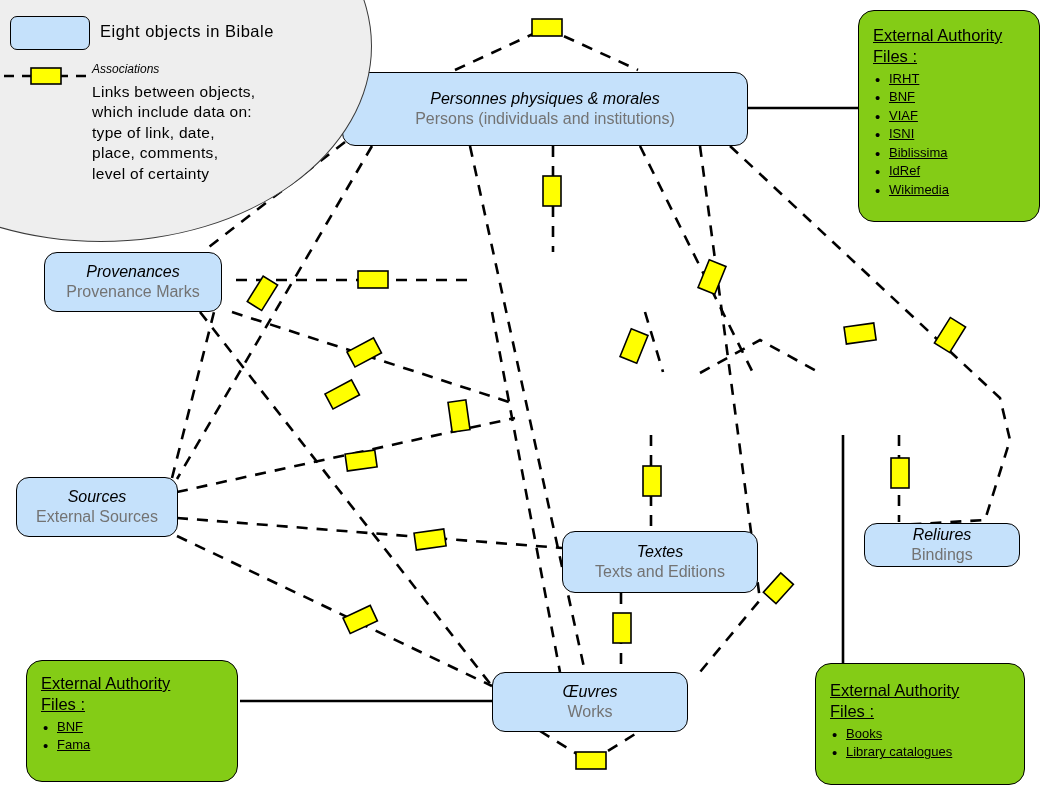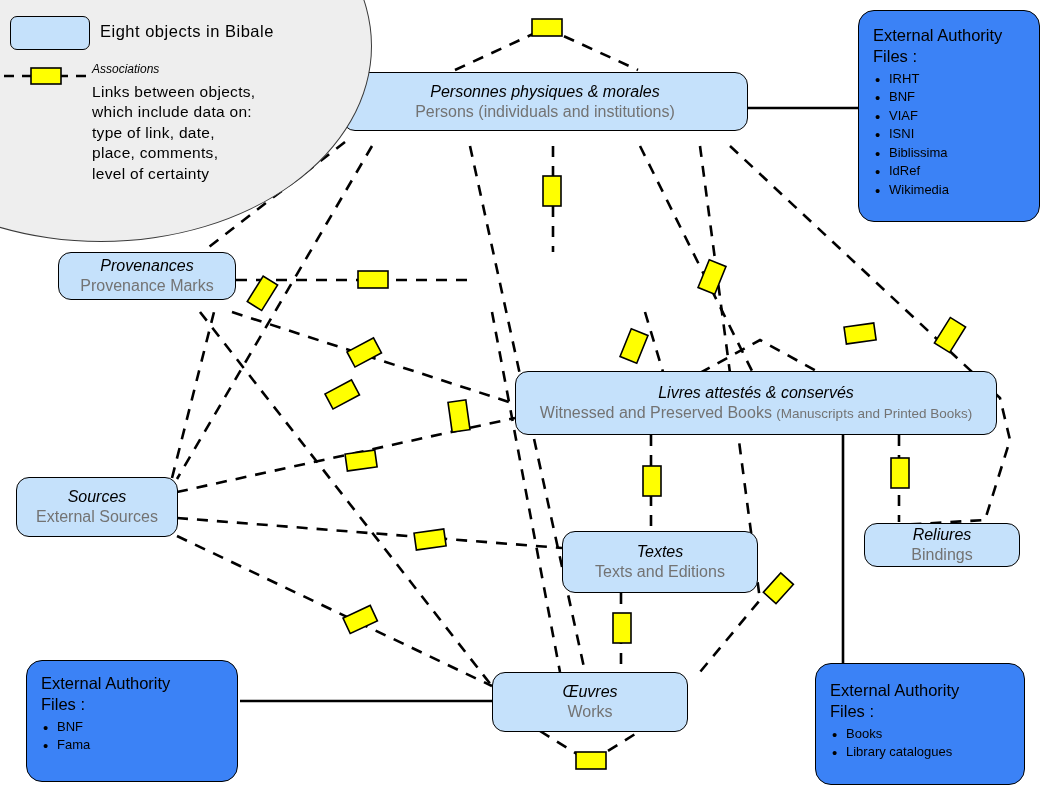--- a/index.html
+++ b/index.html
@@ -4,22 +4,22 @@
 <style>
   html,body{margin:0;padding:0;background:#ffffff;}
   body{font-family:"Liberation Sans", sans-serif;}
   #stage{position:relative;width:1057px;height:792px;overflow:hidden;background:#fff;}
   #wires{position:absolute;left:0;top:0;width:1057px;height:792px;}
 
   .node{position:absolute;box-sizing:border-box;border:1.6px solid #000;
         border-radius:13px;display:flex;flex-direction:column;align-items:center;
         justify-content:center;text-align:center;line-height:1.22;}
   .node.blue{background:#c5e1fb;}
-  .node.green{background:#3b82f6;align-items:flex-start;justify-content:flex-start;
-              text-align:left;border-radius:16px;}
+  .node.green{background:#84cc16;align-items:flex-start;justify-content:flex-start;
+              text-align:left;border-radius:16px;text-decoration:underline;}
 
   .fr{font-style:italic;font-size:16px;color:#000;}
   .en{font-size:16px;color:#737373;}
   .en .paren{font-size:13.5px;}
 
   .green-title{font-size:16.5px;line-height:1.3;padding:0 0 2px 14px;}
   .green ul{margin:0;padding:0 0 0 30px;list-style:none;}
   .green li{font-size:13px;line-height:1.42;position:relative;}
   .green li::before{content:"\2022";position:absolute;left:-14px;top:-1px;font-size:15px;}
 
@@ -114,38 +114,31 @@
       <rect class="m" x="845" y="325" width="30" height="17" transform="rotate(-8 860 333)"></rect>
       <rect class="m" x="941" y="320" width="18" height="30" transform="rotate(32 950 335)"></rect>
       <rect class="m" x="643" y="466" width="18" height="30"></rect>
       <rect class="m" x="891" y="458" width="18" height="30"></rect>
       <rect class="m" x="613" y="613" width="18" height="30"></rect>
       <rect class="m" x="765" y="580" width="26" height="17" transform="rotate(-48 778 588)"></rect>
       <rect class="m" x="576" y="752" width="30" height="17"></rect>
     </g>
   </svg>
 
-  <div class="node blue" style="left:342px;top:72px;width:406px;height:59px;">
+  <div class="node blue" style="left:342px;top:72px;width:406px;height:74px;">
     <div class="fr">Personnes physiques &amp; morales</div>
     <div class="en">Persons (individuals and institutions)</div>
   </div>
 
-  <div class="node blue" style="left:58px;top:252px;width:178px;height:48px;">
+  <div class="node blue" style="left:44px;top:252px;width:178px;height:60px;">
     <div class="fr">Provenances</div>
     <div class="en">Provenance Marks</div>
   </div>
 
 
-  <div class="node blue" style="left:515px;top:371px;width:482px;height:64px;">
-    <div class="fr">Livres attestés &amp; conservés</div>
-    <div class="en">
-      <span>Witnessed and Preserved Books</span>
-      <span class="paren">(Manuscripts and Printed Books)</span>
-    </div>
-  </div>
 
   <div class="node blue" style="left:16px;top:477px;width:162px;height:60px;">
     <div class="fr">Sources</div>
     <div class="en">External Sources</div>
   </div>
 
   <div class="node blue" style="left:562px;top:531px;width:196px;height:62px;">
     <div class="fr">Textes</div>
     <div class="en">Texts and Editions</div>
   </div>

